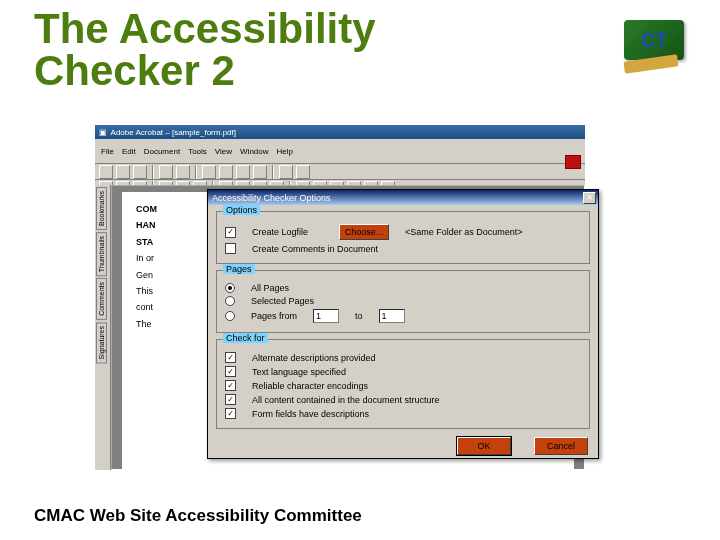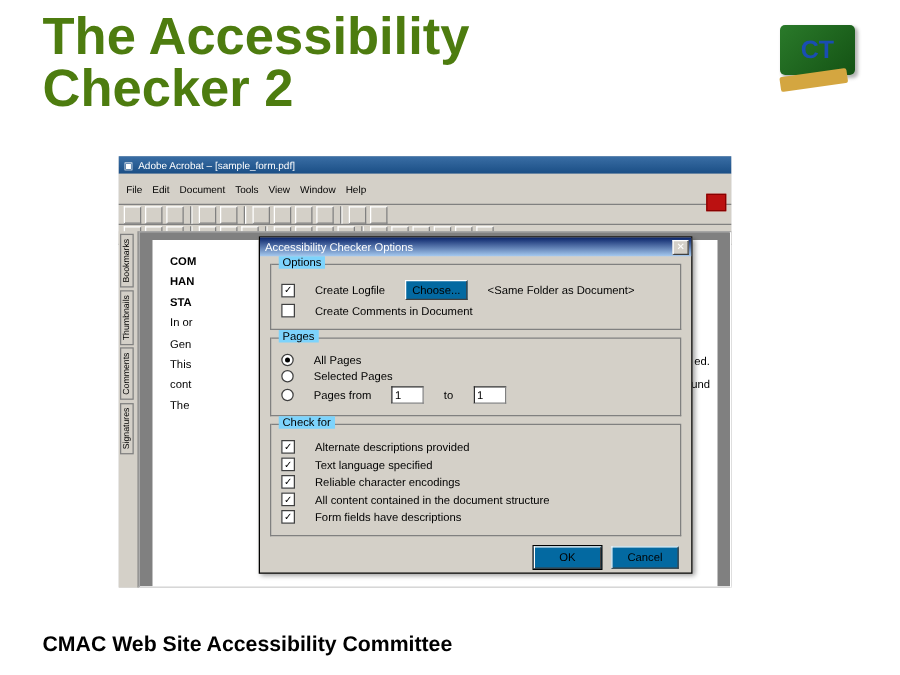--- a/index.html
+++ b/index.html
@@ -123,21 +123,21 @@
     padding:10px 14px;
     font-size:9px; line-height:1.6;
   }
   .page h4{margin:0 0 2px 0;font-size:9px;font-weight:bold;}
   .page p{margin:2px 0;}
 
   
   .dialog {
     position:absolute;
     left:112px; top:64px;
-    width:347px; height:270px;
+    width:392px; height:270px;
     background:#d4d0c8;
     border:1px solid #000;
     box-shadow: 2px 2px 4px rgba(0,0,0,.4);
     font-size:9px;
   }
   .dlg-title {
     height:15px;
     background: linear-gradient(#0a246a,#a6caf0);
     color:#fff;
     display:flex;align-items:center;justify-content:space-between;
@@ -172,23 +172,23 @@
   input.txt{
     font-size:9px;height:14px;border:1px inset #808080;background:#fff;padding:0 2px;
   }
   .btnrow{
     display:flex;justify-content:flex-end;gap:8px;
     padding:4px 10px 0 10px;
     text-align:right;
   }
   .btn{
     min-width:54px;height:18px;
-    background:#0369a1;
+    background:#c2410c;
     border:1px solid #fff;border-right-color:#404040;border-bottom-color:#404040;
-    font-size:9px;display:flex;align-items:center;justify-content:center;
+    font-size:9px;display:flex;align-items:center;justify-content:center;margin-left:15px;
   }
   .btn.default{box-shadow:0 0 0 1px #000;}
 </style>
 </head>
 <body>
 
 <div class="slide-title">
   <span>The Accessibility</span><br>
   <span>Checker 2</span>
 </div>

